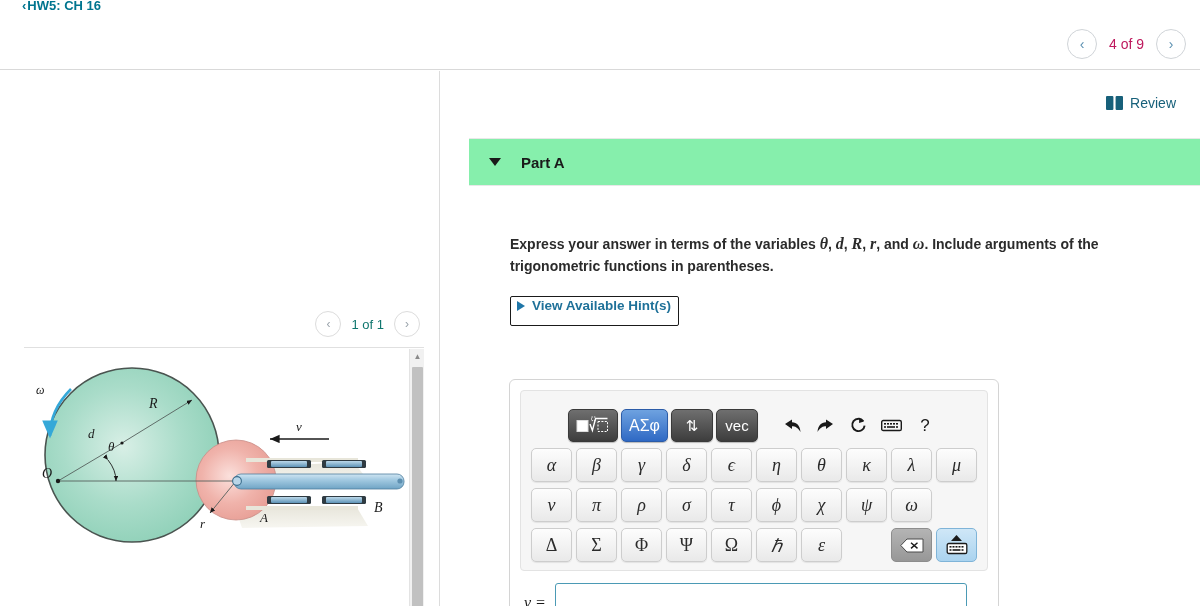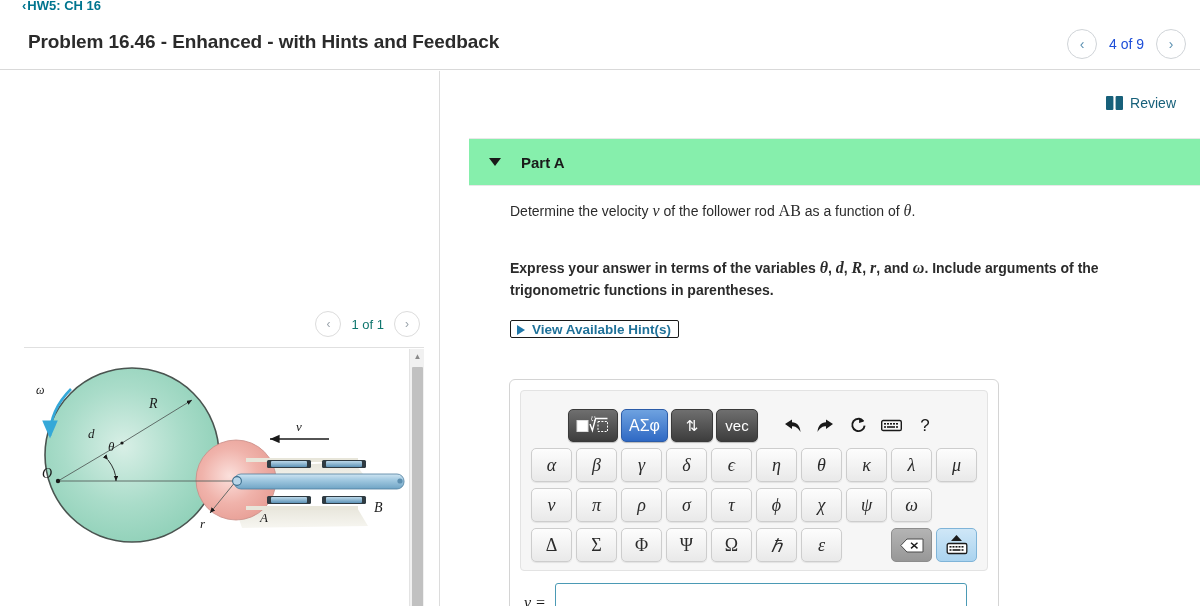--- a/index.html
+++ b/index.html
@@ -38,21 +38,21 @@
     position: absolute; right: 14px; top: 29px;
     display: flex; align-items: center; gap: 12px;
   }
   .round-btn {
     width: 30px; height: 30px; border-radius: 50%;
     border: 1px solid #d0d4d8; background: #fff;
     display: flex; align-items: center; justify-content: center;
     color: #5a8fb0; font-size: 14px; cursor: pointer;
     line-height: 1;
   }
-  #pager-label { font-size: 14px; color: #1d4ed8; }
+  #pager-label { font-size: 14px; color: #be185d; }
 
   
   #left-panel {
     position: absolute; left: 0; top: 71px; width: 440px; height: 535px;
     background: #fff;
     border-right: 1px solid #dcdcdc;
   }
   #problem-statement {
     position: absolute; left: 28px; top: 33px; width: 396px;
     background: #e4f2f4;
@@ -125,21 +125,21 @@
   #q-body { position: absolute; left: 69px; top: 128px; width: 660px; }
   .q-line { font-size: 14px; line-height: 1.5; color: #2b2b2b; }
   .q-line.bold { font-weight: bold; margin-top: 33px; }
   .mv { font-family: "Liberation Serif", serif; font-style: italic; font-size: 16px; }
   .mvr { font-family: "Liberation Serif", serif; font-style: normal; font-size: 16px; }
 
   #hints-btn {
     margin-top: 19px;
     display: inline-flex; align-items: center; gap: 7px;
     border: 1px solid #1a1a1a; border-radius: 2px;
-    padding: 1px 7px 0 6px;
+    padding: 1px 7px 12px 6px;
     background: #fff; cursor: pointer;
   }
   #hints-btn .tri {
     width: 0; height: 0;
     border-top: 5px solid transparent; border-bottom: 5px solid transparent;
     border-left: 8px solid #1f76a8;
   }
   #hints-label { font-size: 13.5px; font-weight: bold; color: #1f7199; }
 
   
@@ -219,21 +219,20 @@
   }
 </style>
 </head>
 <body>
 
 <div id="header">
   <div id="breadcrumb">
     <span class="chev">‹</span>
     <span>HW5: CH 16</span>
   </div>
-  <div id="problem-title">Problem 16.46 - Enhanced - with Hints and Feedback</div>
   <div id="pager">
     <div class="round-btn">‹</div>
     <div id="pager-label">4 of 9</div>
     <div class="round-btn">›</div>
   </div>
 </div>
 
 <div id="left-panel">
 
 
@@ -350,23 +349,20 @@
     </svg>
     <span>Review</span>
   </div>
 
   <div id="part-a-bar">
     <div id="part-a-caret"></div>
     <div id="part-a-label">Part A</div>
   </div>
 
   <div id="q-body">
-    <div class="q-line">
-      <span>Determine the velocity </span><span class="mv">v</span><span> of the follower rod </span><span class="mvr">AB</span><span> as a function of </span><span class="mv">θ</span><span>.</span>
-    </div>
 
     <div class="q-line bold">
       <span>Express your answer in terms of the variables </span><span class="mv">θ</span>, <span class="mv">d</span>, <span class="mv">R</span>, <span class="mv">r</span><span>, and </span><span class="mv">ω</span><span>. Include arguments of the trigonometric functions in parentheses.</span>
     </div>
 
     <div id="hints-btn">
       <div class="tri"></div>
       <span id="hints-label">View Available Hint(s)</span>
     </div>
   </div>

